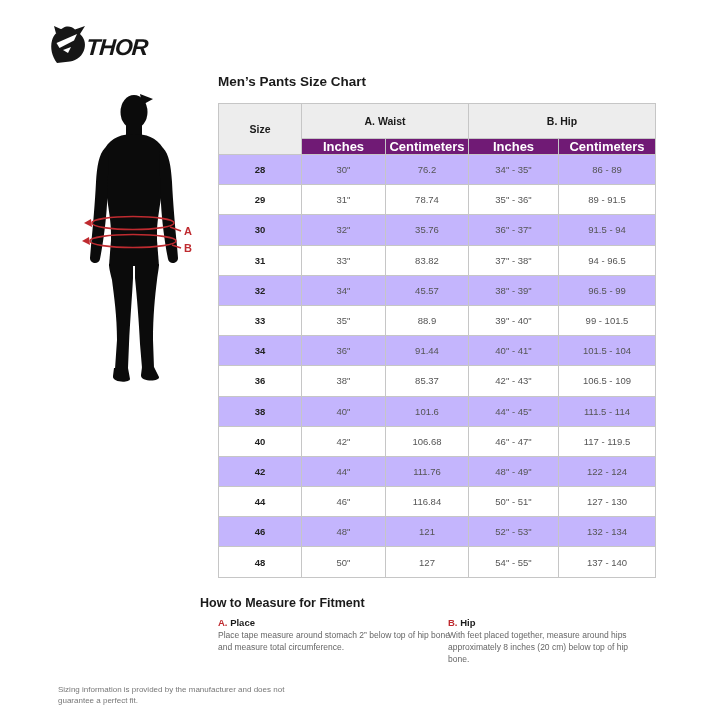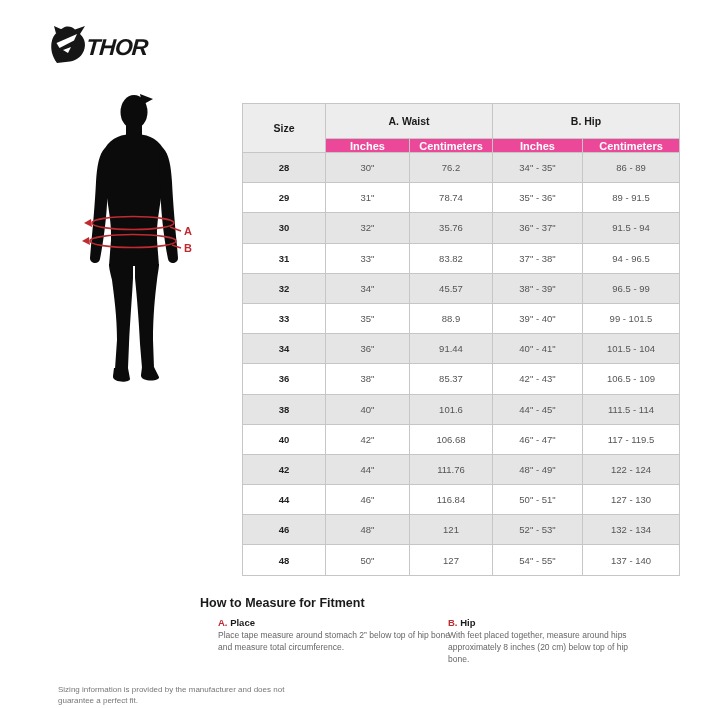--- a/index.html
+++ b/index.html
@@ -11,28 +11,28 @@
   .logo svg{display:block;}
 
   
   .figure{position:absolute;left:60px;top:90px;}
 
   
   .title{position:absolute;left:218px;top:74px;font-size:13.5px;font-weight:bold;color:#1a1a1a;}
 
   
   .size-table{position:absolute;left:218px;top:103px;width:437px;border-collapse:collapse;
-              table-layout:fixed;margin-left:24px;}
+              table-layout:fixed;}
   .size-table th,.size-table td{border:1px solid #c6c6c6;text-align:center;padding:0;}
   .size-table th.group, .size-table th.size-head{background:#ededed;color:#1a1a1a;
               font-size:10.5px;font-weight:bold;height:34px;}
-  .size-table th.sub{background:#ec4899;color:#ffffff;font-size:11px;font-weight:bold;height:13px;}
+  .size-table th.sub{background:#701a75;color:#ffffff;font-size:13px;font-weight:bold;height:13px;}
   .size-table tbody td{height:29.2px;font-size:9.5px;color:#555;}
   .size-table tbody td.size-col{font-weight:bold;color:#222;}
-  .size-table tbody tr.shaded{background:#e5e5e5;}
+  .size-table tbody tr.shaded{background:#c4b5fd;}
 
   
   .howto-title{position:absolute;left:200px;top:596px;font-size:12.5px;font-weight:bold;color:#1a1a1a;}
   .howto-item{position:absolute;top:617px;}
   .howto-item.a{left:218px;width:232px;}
   .howto-item.b{left:448px;width:196px;}
   .howto-head{font-size:9.5px;font-weight:bold;color:#1a1a1a;margin-bottom:2px;}
   .howto-head .red{color:var(--accent,#bf2b30);}
   .howto-text{font-size:8.5px;line-height:1.4;color:#666;}
 
@@ -77,20 +77,21 @@
       <path d="M112,155 L121,158"></path>
     </g>
     <g fill="#bf2b30">
       <polygon points="31,129 24,133 32,137"></polygon>
       <polygon points="29,147 22,151 30,155"></polygon>
     </g>
     <text x="124" y="145" font-size="11" font-weight="bold" fill="#bf2b30">A</text>
     <text x="124" y="162" font-size="11" font-weight="bold" fill="#bf2b30">B</text>
   </svg>
 
+  <div class="title">Men’s Pants Size Chart</div>
 
   <table class="size-table">
     <colgroup>
         <col style="width:83px">
         <col style="width:84px">
         <col style="width:83px">
         <col style="width:90px">
         <col style="width:97px">
       </colgroup>
     <thead>

